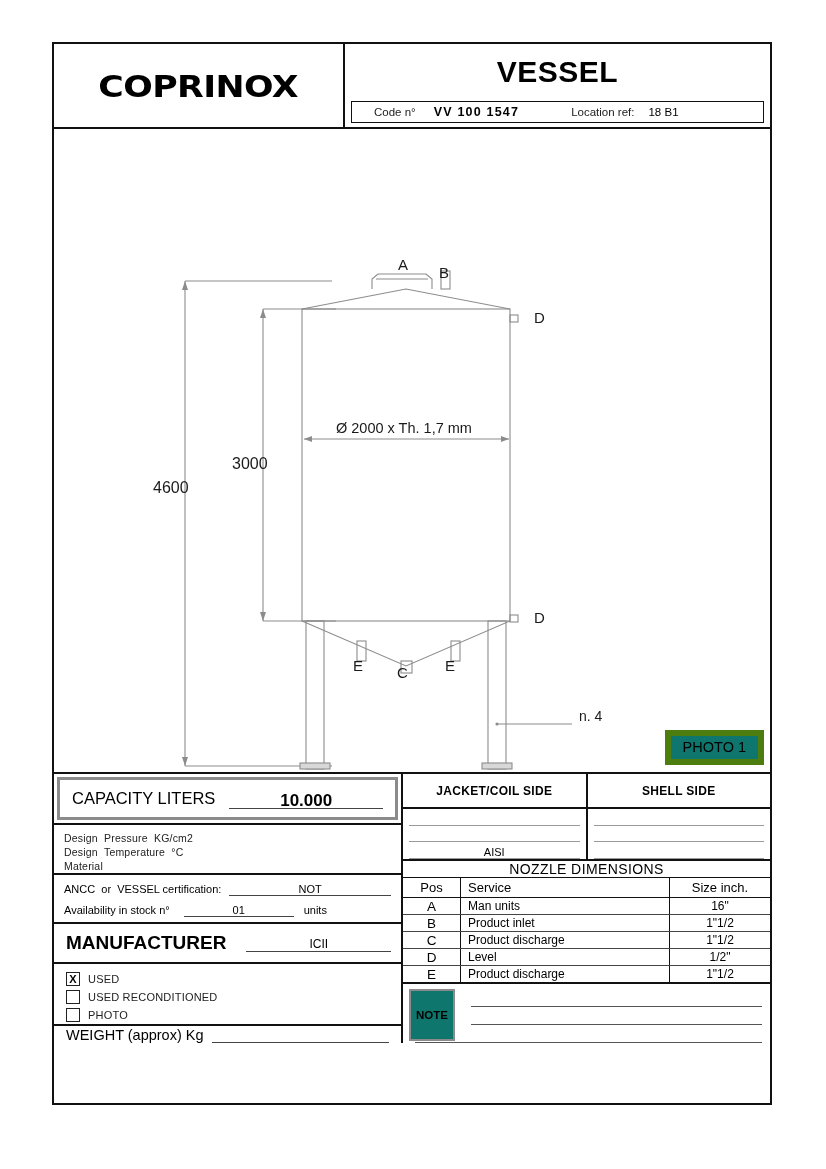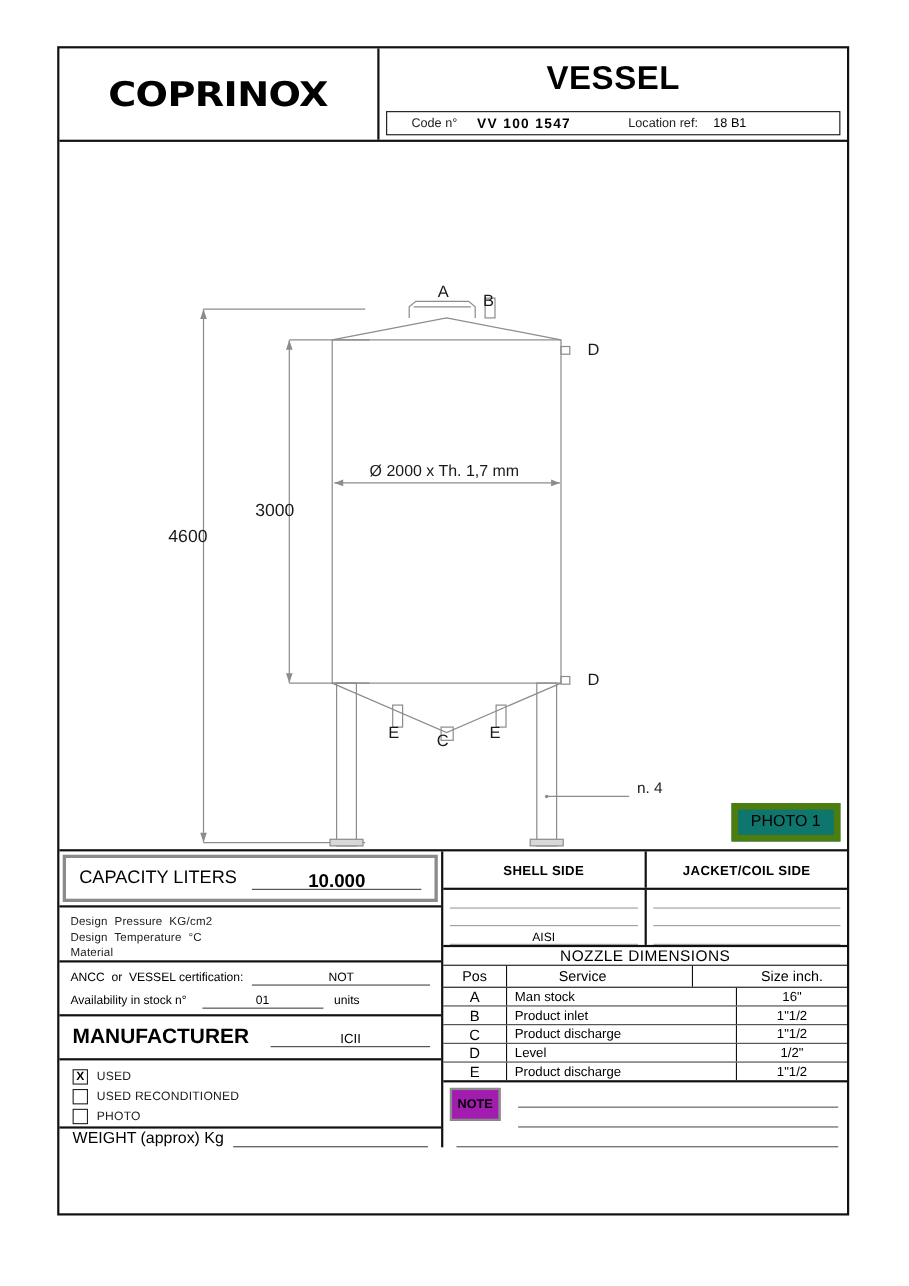--- a/index.html
+++ b/index.html
@@ -101,37 +101,37 @@
   #sides-body .side-col:first-child{border-right:2px solid #111;}
   .side-cell{height:17.3px;border-bottom:1px solid #9a9a9a;margin:0 6px;
              display:flex;align-items:flex-end;justify-content:center;font-size:11px;}
 
   
   #nozzle-title{height:22px;display:flex;align-items:center;justify-content:center;
                 font-size:14px;border-bottom:1.5px solid #111;box-sizing:border-box;
                 letter-spacing:0.4px;}
   #nozzle-table{border-bottom:2px solid #111;}
   .nz-row{display:flex;height:16px;}
-  .nz-head{height:19px;border-bottom:1.5px solid #111;gap:40px;}
+  .nz-head{height:19px;border-bottom:1.5px solid #111;}
   .nz-pos{width:58px;border-right:1.5px solid #111;box-sizing:border-box;
           display:flex;align-items:center;justify-content:center;font-size:13px;}
   .nz-srv{flex:1;border-right:1.5px solid #111;box-sizing:border-box;
           display:flex;align-items:center;padding-left:7px;font-size:12px;}
   .nz-size{width:100px;display:flex;align-items:center;justify-content:center;
            font-size:12px;}
   .nz-head .nz-pos,.nz-head .nz-srv,.nz-head .nz-size{font-size:13px;}
   .nz-head .nz-srv{padding-left:7px;}
   .nz-body .nz-row{border-bottom:1px solid #444;}
   .nz-body .nz-row:last-child{border-bottom:none;}
   .nz-body .nz-pos{font-size:13.5px;}
 
   
   #note-blk{flex:1;padding:5px 0 0 6px;position:relative;}
   #note-badge{position:absolute;left:6px;top:5px;border:2px solid #8b8b8b;
-              background:#a21caf;font-size:11.5px;font-weight:bold;padding:7px 5px;}
+              background:#0f766e;font-size:11.5px;font-weight:bold;padding:18px 5px;}
   .note-line{margin-left:62px;margin-right:8px;border-bottom:1px solid #555;height:17px;}
   .note-line.wide{margin-left:6px;}
 </style>
 </head>
 <body>
 
 <div id="sheet">
 
   <div id="header">
     <div id="logo-cell">
@@ -279,22 +279,22 @@
       <div class="blk" id="weight-blk">
         <span id="weight-label">WEIGHT (approx) Kg</span>
         <span id="weight-rule"></span>
       </div>
 
     </div>
 
     <div id="lower-right">
 
       <div id="sides-head">
+        <div class="side-head-cell">JACKET/COIL SIDE</div>
         <div class="side-head-cell">SHELL SIDE</div>
-        <div class="side-head-cell">JACKET/COIL SIDE</div>
       </div>
 
       <div id="sides-body">
         <div class="side-col">
           <div class="side-cell"></div>
           <div class="side-cell"></div>
           <div class="side-cell">AISI</div>
         </div>
         <div class="side-col">
           <div class="side-cell"></div>
@@ -307,21 +307,21 @@
 
       <div id="nozzle-table">
         <div class="nz-row nz-head">
           <div class="nz-pos">Pos</div>
           <div class="nz-srv">Service</div>
           <div class="nz-size">Size inch.</div>
         </div>
         <div class="nz-body">
           <div class="nz-row">
             <div class="nz-pos">A</div>
-            <div class="nz-srv">Man  stock</div>
+            <div class="nz-srv">Man  units</div>
             <div class="nz-size">16"</div>
           </div>
           <div class="nz-row">
             <div class="nz-pos">B</div>
             <div class="nz-srv">Product inlet</div>
             <div class="nz-size">1"1/2</div>
           </div>
           <div class="nz-row">
             <div class="nz-pos">C</div>
             <div class="nz-srv">Product discharge</div>

